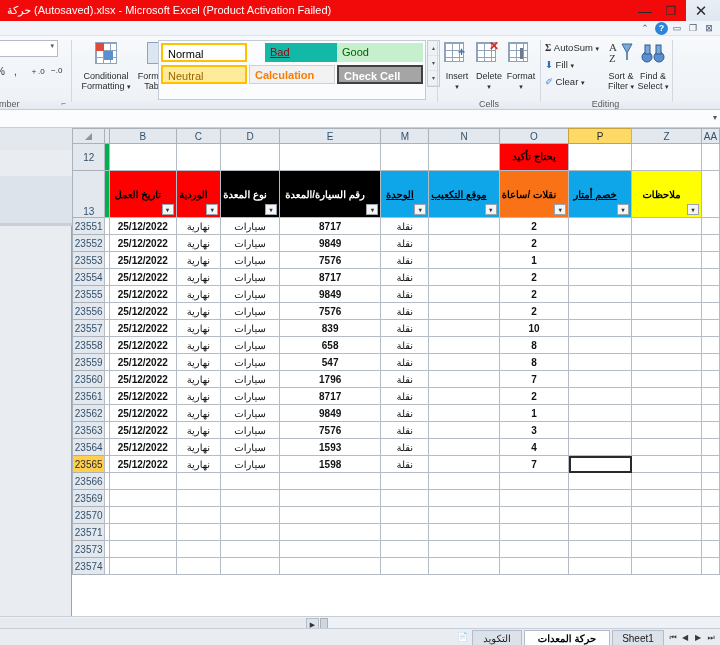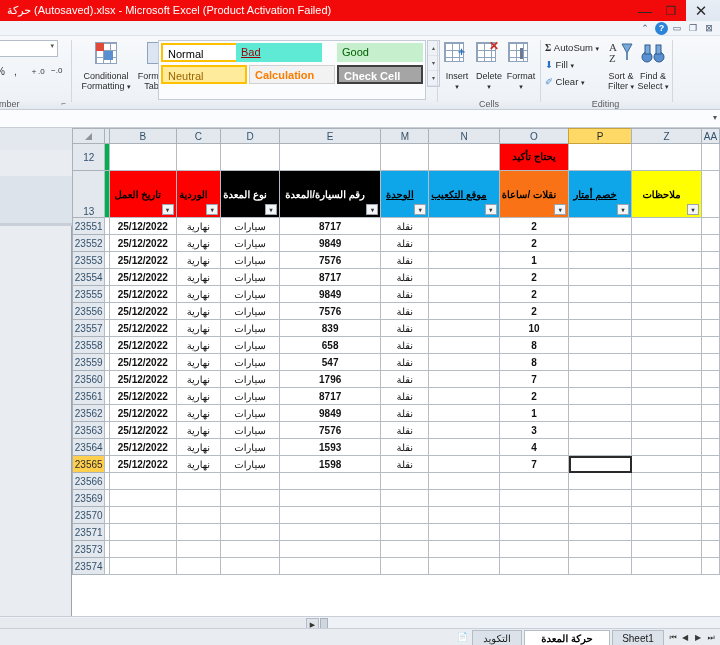--- a/index.html
+++ b/index.html
@@ -321,21 +321,21 @@
         <span class="ic">
           <span class="icon-grid" style="background:#dce6f2;"></span>
             <span class="fat-brush"></span>
         </span>
         <span class="cap"><span>Format as Table</span>
         <span class="arw">▾</span></span>
       </div>
 
       <div class="gal" style="left:84px; width:268px; height:60px;">
         <div class="gal-cell" style="left:2px;  top:2px;  background:#ffffff; color:#000; border:2px solid #ffc000;">Normal</div>
-        <div class="gal-cell" style="left:77px; top:2px;  background:#5eead4; color:#9c0006;text-decoration:underline;">Bad</div>
+        <div class="gal-cell" style="left:106px; top:2px;  background:#14b8a6; color:#9c0006;text-decoration:underline;">Bad</div>
         <div class="gal-cell" style="left:178px;top:2px;  background:#c6efce; color:#006100;">Good</div>
         <div class="gal-cell" style="left:2px;  top:24px; background:#ffeb9c; color:#9c6500; border:2px solid #ffc000;">Neutral</div>
         <div class="gal-cell" style="left:90px; top:24px; background:#f2f2f2; color:#fa7d00; font-weight:bold; border:1px solid #d0d0d0;">Calculation</div>
         <div class="gal-cell" style="left:178px;top:24px; background:#a5a5a5; color:#ffffff; font-weight:bold; border:2px solid #3f3f3f;">Check Cell</div>
       </div>
       <div class="gal-scroll" style="left:353px;">
         <div>▴</div>
         <div>▾</div>
         <div>▾</div>
       </div>
@@ -818,18 +818,18 @@
   </div>
 
   <div class="tabbar">
     <div class="navbtns">
       <span style="right:39px">⏮</span>
       <span style="right:27px">◀</span>
       <span style="right:14px">▶</span>
       <span style="right:1px">⏭</span>
     </div>
     <div class="tab" style="right:56px; width:52px;">Sheet1</div>
-    <div class="tab active" style="right:110px; width:86px;">حركة المعدة</div>
+    <div class="tab active" style="right:110px; width:86px;">حركة المعدات</div>
     <div class="tab" style="right:198px; width:50px;">التكويد</div>
     <div class="tab-plus" style="right:250px;">📄</div>
   </div>
 
 </div>
 
 </body></html>

